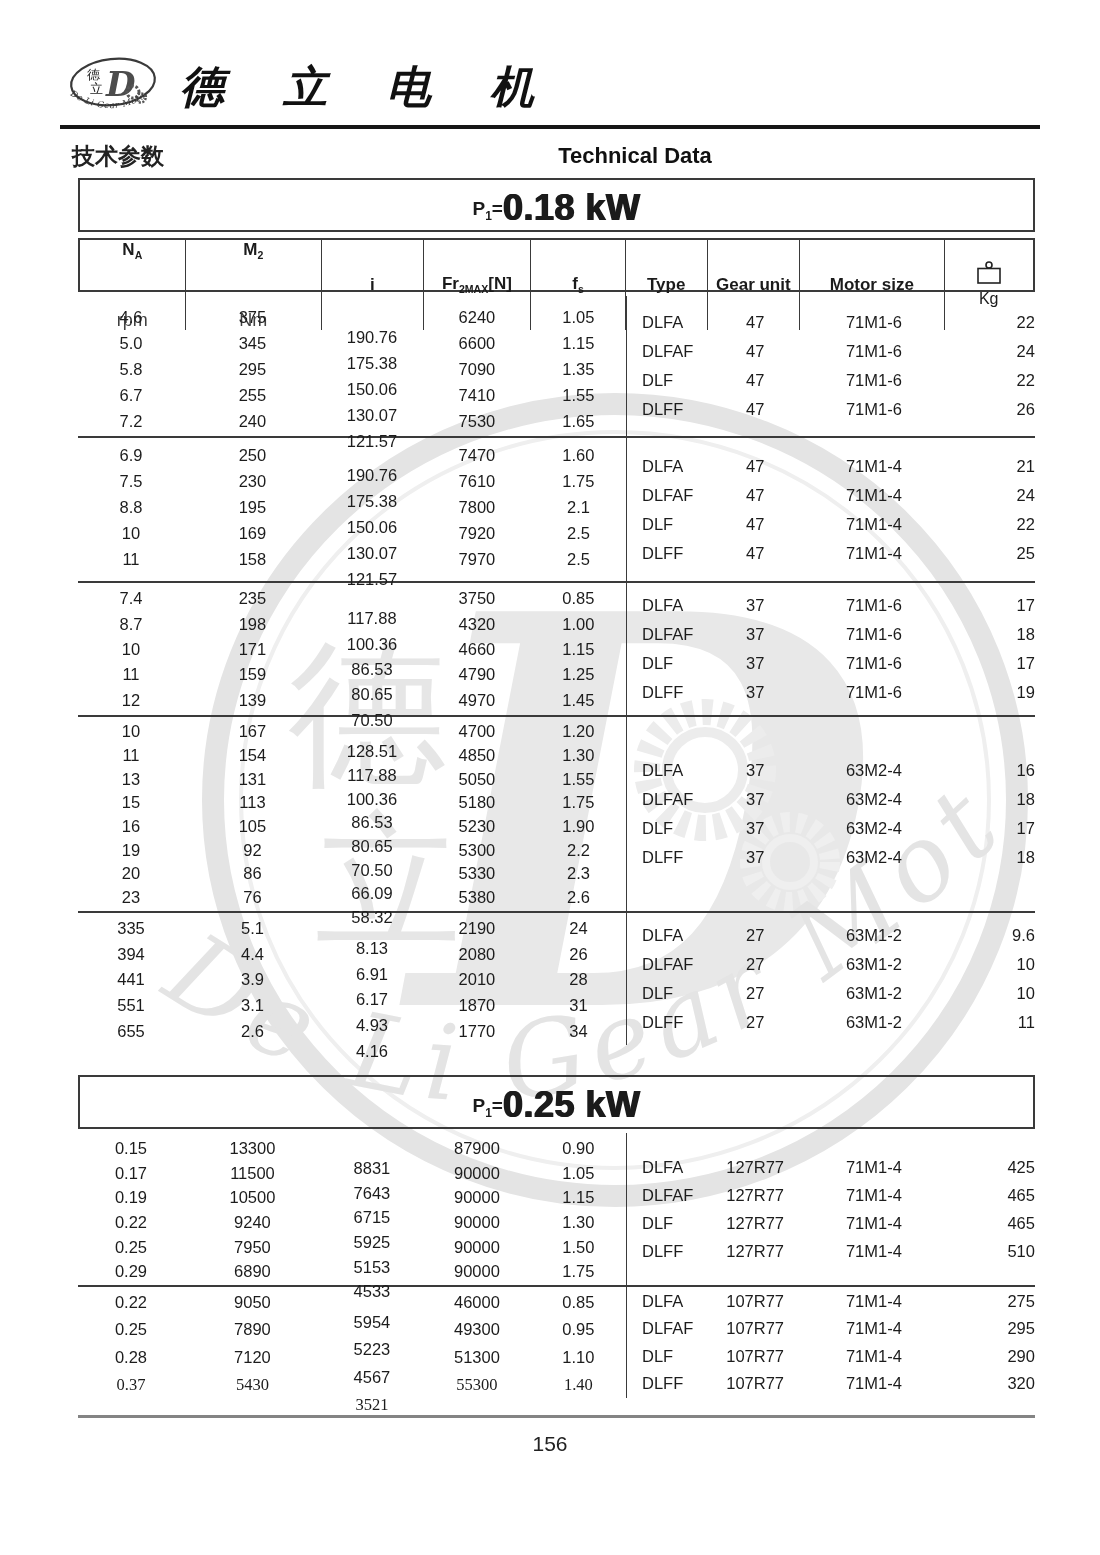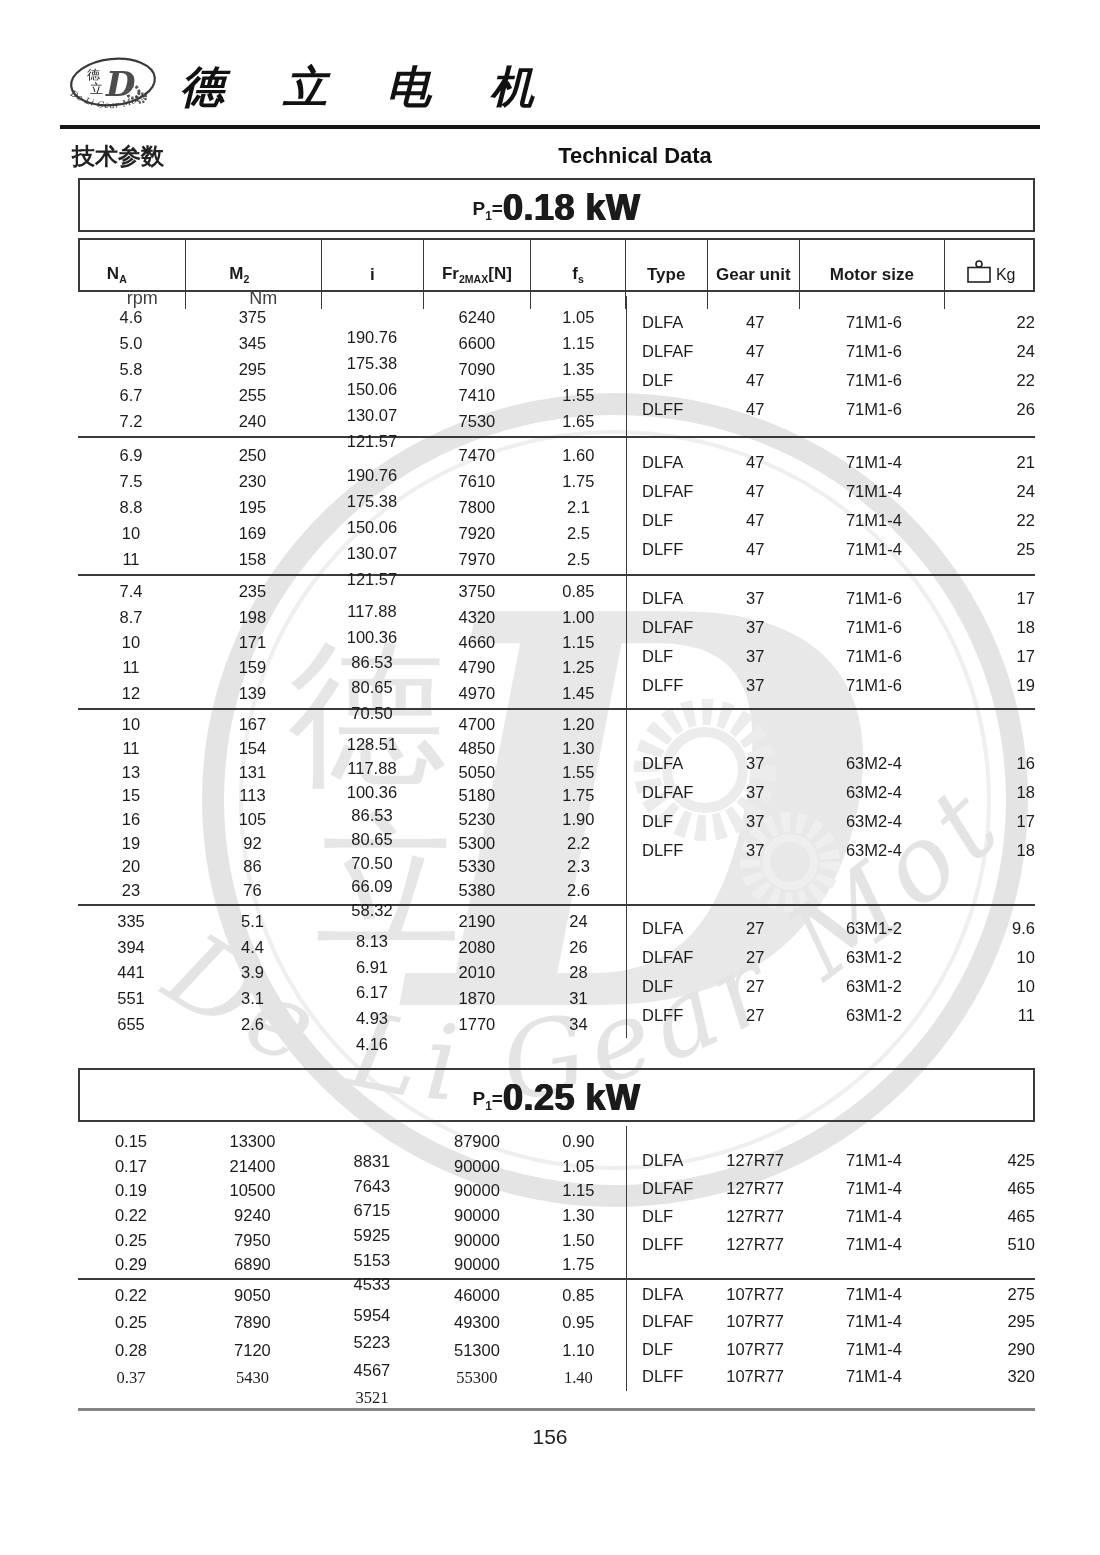--- a/index.html
+++ b/index.html
@@ -31,21 +31,21 @@
   .banner .p-value{
     font-size:36px;font-weight:bold;align-self:center;margin-top:6px;letter-spacing:0.5px;
     text-shadow:0.8px 0 currentColor, -0.8px 0 currentColor;
   }
   .banner-2{margin-top:30px;}
 
   .thead{
     margin-top:6px;height:50px;border:2px solid #3a3a3a;display:grid;
     grid-template-columns:11.08% 14.32% 10.66% 11.29% 9.93% 8.57% 9.72% 15.15% 9.28%;
   }
-  .th{border-right:1.6px solid #3a3a3a;display:flex;align-items:center;justify-content:center;font-weight:bold;font-size:17px;line-height:1.15;text-align:center;}
+  .th{border-right:1.6px solid #3a3a3a;display:flex;flex-direction:column;align-items:center;justify-content:center;font-weight:bold;font-size:17px;line-height:1.15;text-align:center;}
   .th:last-child{border-right:none;}
   .th sub{font-size:0.62em;font-weight:bold;}
   .th .unit{font-weight:normal;font-size:18px;color:#404040;margin-top:48px;}
   .th-kg{justify-content:center;}
   .th-kg .kg-label{font-weight:normal;font-size:16px;margin-top:1px;}
 
   .groups{margin-top:4px;}
   .group{display:flex;}
   .group.sep{border-bottom:2px solid #3a3a3a;}
   .g-left{width:57.26%;box-sizing:border-box;}
@@ -212,21 +212,21 @@
             </div>
             <div class="rrow" style="height: 29px;">
               <span class="cell rc0">DLFF</span>
               <span class="cell rc1">47</span>
               <span class="cell rc2">71M1-6</span>
               <span class="cell rc3">26</span>
             </div>
           </div>
         </div>
         <div class="group sep">
-          <div class="g-left" style="padding-top: 4px; padding-bottom: 2px;">
+          <div class="g-left" style="padding-top: 4px; padding-bottom: 9px;">
             <div class="lrow" style="height: 26px;">
               <span class="cell lc0">6.9</span>
               <span class="cell lc1">250</span>
               <span class="cell lc2">190.76</span>
               <span class="cell lc3">7470</span>
               <span class="cell lc4">1.60</span>
             </div>
             <div class="lrow" style="height: 26px;">
               <span class="cell lc0">7.5</span>
               <span class="cell lc1">230</span>
@@ -511,21 +511,21 @@
           <div class="g-left" style="padding-top: 3px; padding-bottom: 1px;">
             <div class="lrow" style="height: 24.6px;">
               <span class="cell lc0">0.15</span>
               <span class="cell lc1">13300</span>
               <span class="cell lc2">8831</span>
               <span class="cell lc3">87900</span>
               <span class="cell lc4">0.90</span>
             </div>
             <div class="lrow" style="height: 24.6px;">
               <span class="cell lc0">0.17</span>
-              <span class="cell lc1">21400</span>
+              <span class="cell lc1">11500</span>
               <span class="cell lc2">7643</span>
               <span class="cell lc3">90000</span>
               <span class="cell lc4">1.05</span>
             </div>
             <div class="lrow" style="height: 24.6px;">
               <span class="cell lc0">0.19</span>
               <span class="cell lc1">10500</span>
               <span class="cell lc2">6715</span>
               <span class="cell lc3">90000</span>
               <span class="cell lc4">1.15</span>

